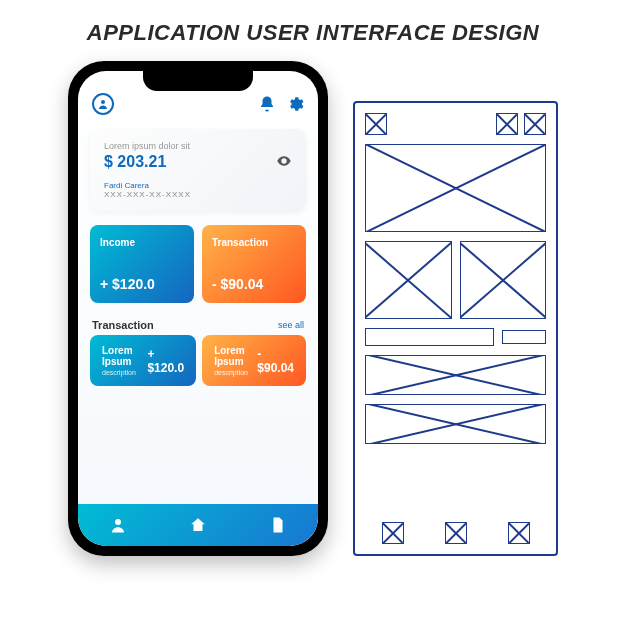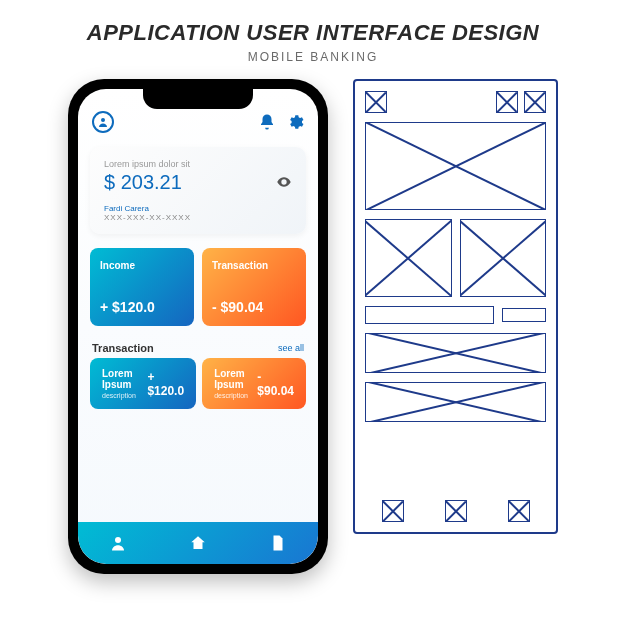--- a/index.html
+++ b/index.html
@@ -1,37 +1,37 @@
 <!DOCTYPE html>
 <html><head>
 <meta charset="utf-8">
 <style>
 *{margin:0;padding:0;box-sizing:border-box;font-family:Arial,Helvetica,sans-serif}
 body{background:#fff;width:626px;height:626px;overflow:hidden}
 .canvas{position:relative;width:626px;height:626px;padding:20px 30px}
 .title-block{text-align:center;margin-bottom:15px}
 .main-title{font-size:22px;font-weight:700;letter-spacing:0.5px;color:#2a2a2a;font-style:italic}
 .sub-title{text-align:center;font-size:12px;letter-spacing:2px;color:#6a6a6a;margin-top:4px}
-.content{display:flex;gap:25px;justify-content:center;align-items:flex-start}
+.content{display:flex;gap:25px;justify-content:center;align-items:flex-end}
 
 
 .phone{width:260px;height:495px;background:#000;border-radius:36px;padding:10px;position:relative;box-shadow:0 8px 20px rgba(0,0,0,0.25)}
 .notch{position:absolute;top:10px;left:50%;transform:translateX(-50%);width:110px;height:20px;background:#000;border-radius:0 0 14px 14px;z-index:5}
 .screen{width:100%;height:100%;background:linear-gradient(180deg,#fff 0%,#f5f9fd 100%);border-radius:28px;overflow:hidden;position:relative;display:flex;flex-direction:column}
 
 .topbar{display:flex;justify-content:space-between;align-items:center;padding:22px 14px 8px}
 .avatar-btn{width:22px;height:22px;border:2px solid #0d6bbd;border-radius:50%;display:flex;align-items:center;justify-content:center;cursor:pointer}
 .avatar-btn svg{width:12px;height:12px;fill:#0d6bbd}
 .top-right{display:flex;gap:10px}
 .top-right .ic{width:18px;height:18px;fill:#0d6bbd;cursor:pointer}
 
 .balance-card{margin:6px 12px;background:linear-gradient(135deg,#fdfdfd,#f0f4f8);border-radius:10px;padding:12px 14px;box-shadow:0 2px 6px rgba(0,0,0,0.05);position:relative;overflow:hidden}
 .bal-label{font-size:9px;color:#999}
 .bal-row{display:flex;justify-content:space-between;align-items:center}
-.bal-amount{font-size:20px;font-weight:400;color:#0d6bbd;margin-top:2px}
+.bal-amount{font-size:16px;font-weight:700;color:#0d6bbd;margin-top:2px}
 .eye-ic{width:16px;height:16px;fill:#555}
 .acct-name{font-size:8px;color:#0d6bbd;margin-top:10px}
 .acct-num{font-size:8px;color:#888;letter-spacing:1px}
 
 .twin{display:flex;gap:8px;margin:8px 12px}
 .twin .card{flex:1;border-radius:8px;padding:12px 10px;color:#fff;position:relative;overflow:hidden;height:78px}
 .card-label{font-size:10px;font-weight:600;margin-bottom:28px}
 .card-value{font-size:14px;font-weight:700}
 .card-blue{background:linear-gradient(135deg,#00bcd4 0%,#1565c0 100%)}
 .card-orange{background:linear-gradient(135deg,#ffb347 0%,#ff5722 100%)}
@@ -64,21 +64,20 @@
 .wf-bar2{height:15px;width:100%}
 .wf-list{height:40px;width:100%;--r1:13deg;--r2:-13deg;overflow:hidden}
 .wf-spacer{flex:1}
 </style>
 </head>
 <body>
 
 <div class="canvas">
   <div class="title-block">
     <div class="main-title">APPLICATION USER INTERFACE DESIGN</div>
-    <div class="sub-title">MOBILE BANKING</div>
   </div>
 
   <div class="content">
 
     <div class="phone">
       <div class="notch"></div>
       <div class="screen">
 
         <div class="topbar">
           <div class="avatar-btn">

